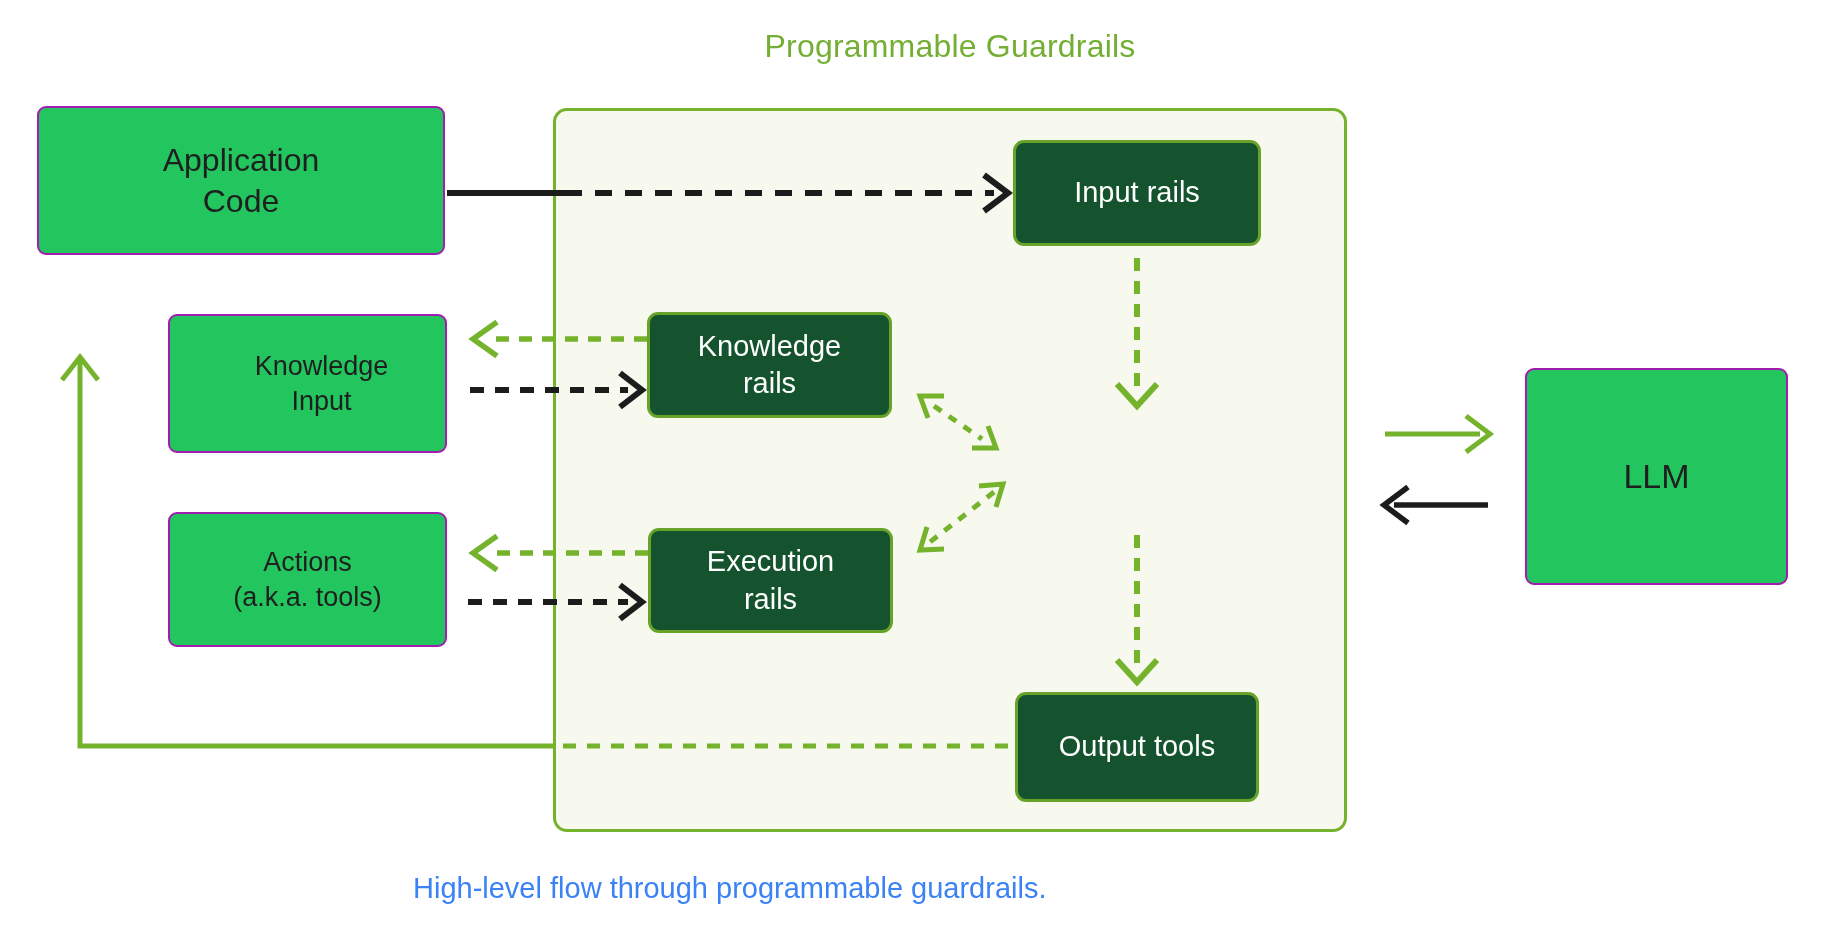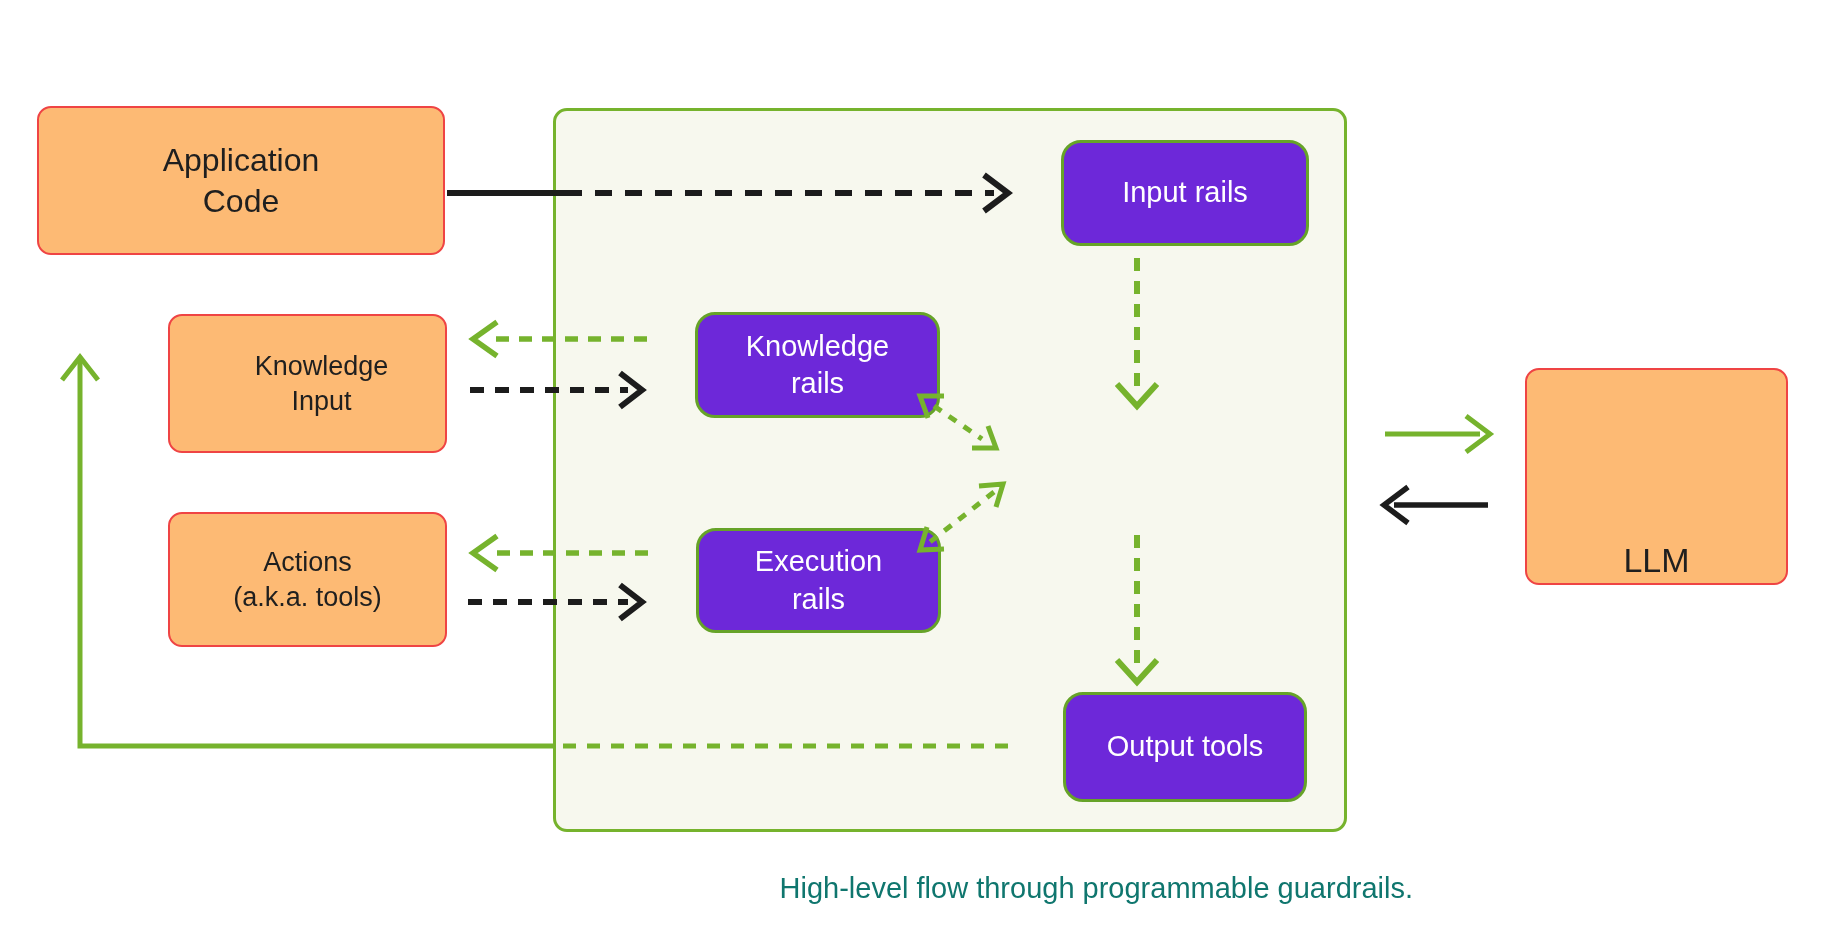--- a/index.html
+++ b/index.html
@@ -40,66 +40,66 @@
     position: absolute;
     display: flex;
     flex-direction: column;
     align-items: center;
     justify-content: center;
     text-align: center;
     box-sizing: border-box;
     line-height: 1.28;
   }
   .node.external {
-    background: #fdba74;
-    border: 2px solid #ef4444;
-    border-radius: 14px;
+    background: #22c55e;
+    border: 2px solid #a21caf;
+    border-radius: 9px;
     color: #1f1f1f;
   }
   .node.rail {
-    background: #6d28d9;
+    background: #14532d;
     border: 3px solid #66a328;
-    border-radius: 20px;
+    border-radius: 11px;
     color: #ffffff;
-    margin-left: 48px;
   }
   .node-app      { left: 37px;   top: 106px; width: 408px; height: 149px; font-size: 32px; }
   .node-kb       { left: 168px;  top: 314px; width: 279px; height: 139px; font-size: 27px; padding-left: 28px; }
   .node-actions  { left: 168px;  top: 512px; width: 279px; height: 135px; font-size: 27px; align-items: center; }
-  .node-llm      { left: 1525px; top: 368px; width: 263px; height: 217px; font-size: 34px; justify-content: flex-end; }
+  .node-llm      { left: 1525px; top: 368px; width: 263px; height: 217px; font-size: 34px; }
   .node-input    { left: 1013px; top: 140px; width: 248px; height: 106px; font-size: 29px; }
   .node-retrieval{ left: 647px;  top: 312px; width: 245px; height: 106px; font-size: 29px; }
   .node-dialog   { left: 1015px; top: 418px; width: 245px; height: 105px; font-size: 29px; }
   .node-exec     { left: 648px;  top: 528px; width: 245px; height: 105px; font-size: 29px; }
   .node-output   { left: 1015px; top: 692px; width: 244px; height: 110px; font-size: 29px; }
   .arrows {
     position: absolute;
     left: 0; top: 0;
     width: 1826px;
     height: 940px;
     pointer-events: none;
   }
   .caption {
     position: absolute;
     left: 413px;
     top: 872px;
     width: 1000px;
-    text-align: right;
+    text-align: left;
     font-size: 29px;
-    color: #0f766e;
+    color: #3b82f6;
     font-stretch: condensed;
   }
   .stroke-black  { stroke: #1c1c1c; fill: none; }
   .stroke-green  { stroke: #76b32d; fill: none; }
 </style>
 </head>
 <body>
 
 <div class="canvas">
 
+  <div class="title">Programmable Guardrails</div>
 
   <div class="panel"></div>
 
   <div class="node external node-app">
     <span>Application</span>
     <span>Code</span>
   </div>
 
   <div class="node external node-kb">
     <span>Knowledge</span>

